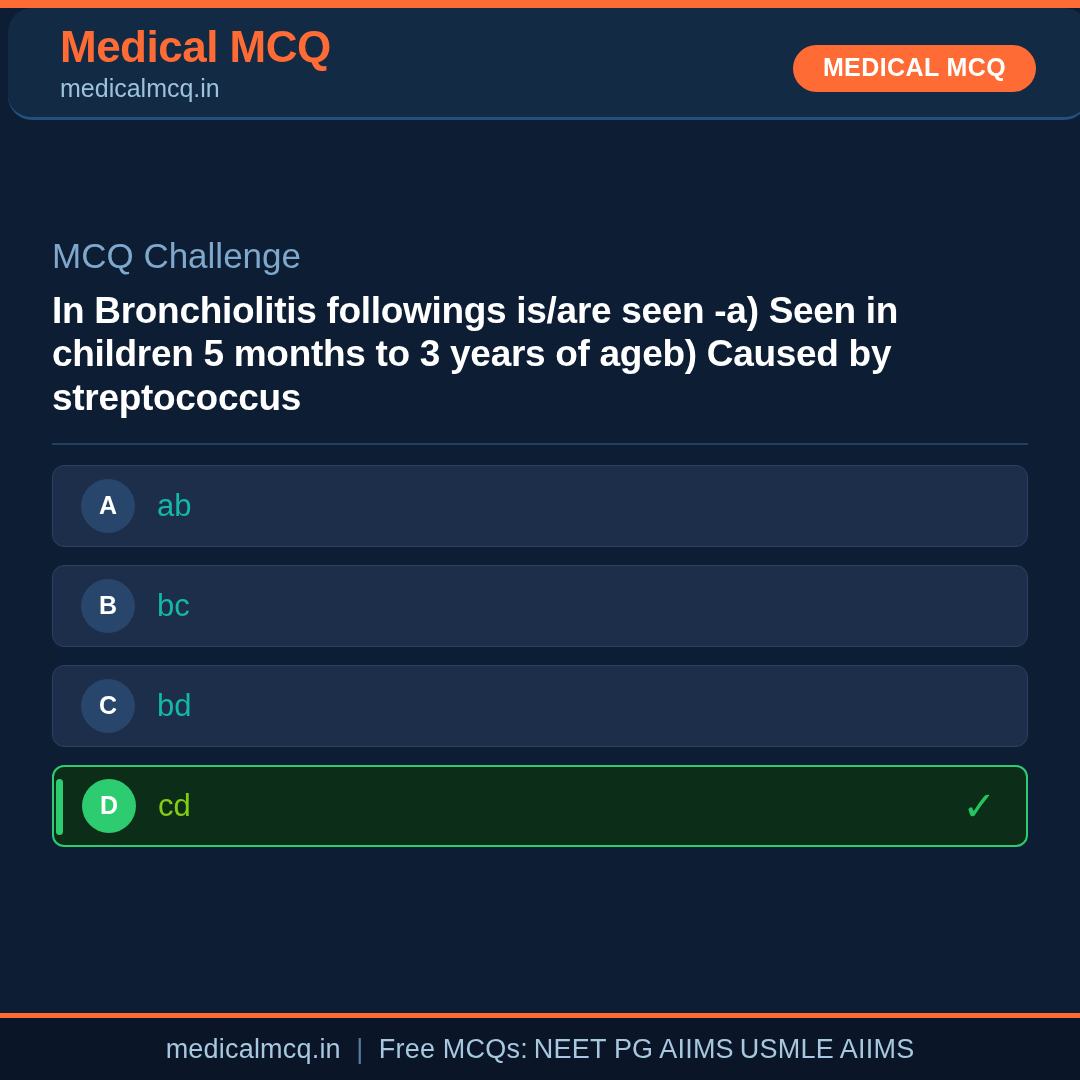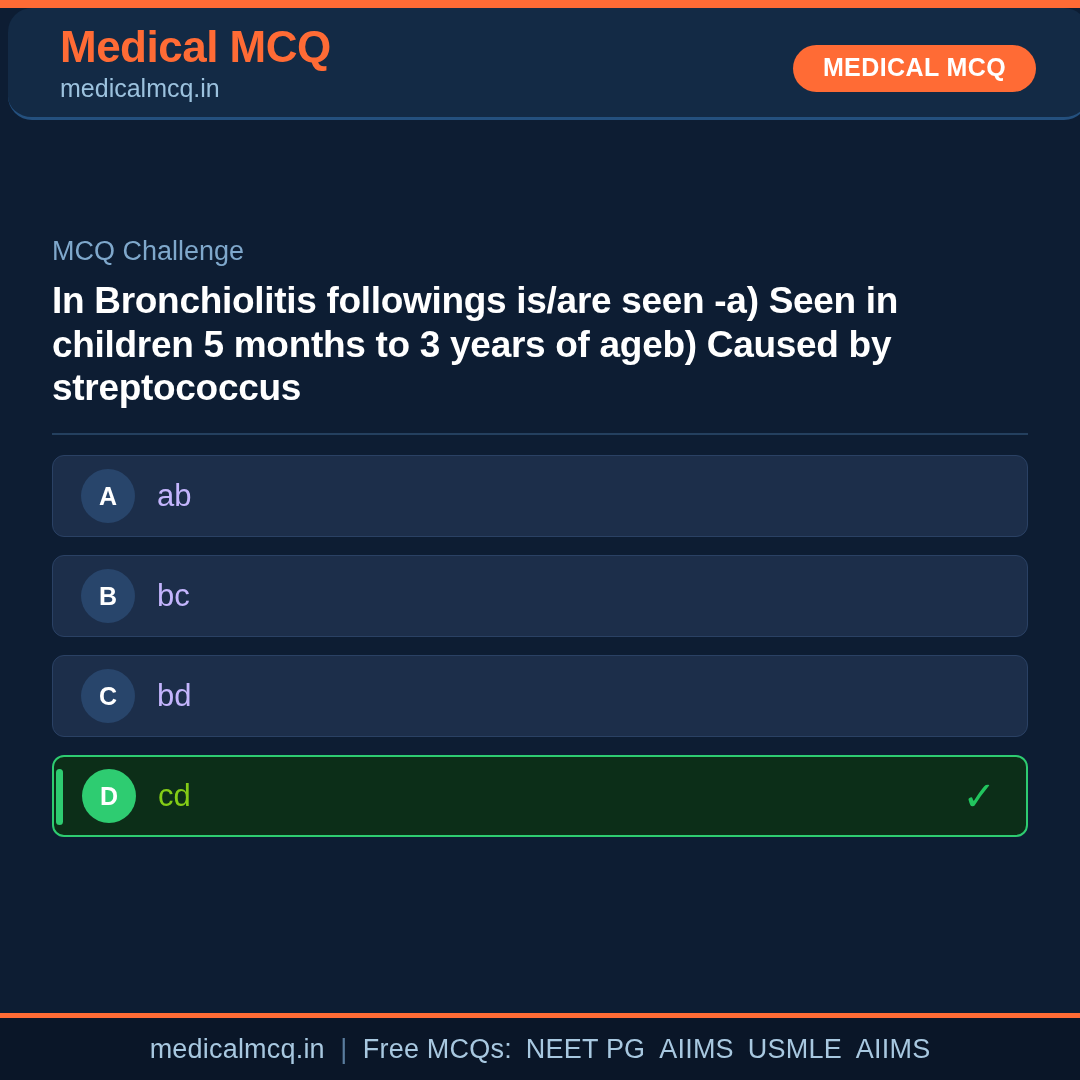--- a/index.html
+++ b/index.html
@@ -70,21 +70,21 @@
   
   .content {
     position: absolute;
     top: 123px; left: 0;
     width: 1080px;
     height: 890px;
     box-sizing: border-box;
     padding: 112px 52px 0 52px;
   }
   .eyebrow {
-    font-size: 27px;
+    font-size: 35px;
     color: #7FA8CC;
     margin-bottom: 12px;
     line-height: 1.2;
   }
   .question {
     font-size: 37px;
     font-weight: bold;
     color: #FFFFFF;
     line-height: 1.17;
     letter-spacing: -0.3px;
@@ -122,21 +122,21 @@
     color: #FFFFFF;
     font-size: 25px;
     font-weight: bold;
     display: flex;
     align-items: center;
     justify-content: center;
     margin-left: 28px;
   }
   .option .opt-text {
     font-size: 31px;
-    color: #c4b5fd;
+    color: #14b8a6;
     margin-left: 22px;
     line-height: 1.1;
   }
 
   
   .option.correct {
     background: #0C2E18;
     border: 2px solid #2ECC71;
   }
   .option.correct .accent-bar {
@@ -178,21 +178,21 @@
     align-items: center;
     justify-content: center;
   }
   .footer-text {
     font-size: 27px;
     color: #A8C8E0;
     letter-spacing: 0.2px;
     white-space: pre;
   }
   .footer-sep { color: #5A7C9E; }
-  .footer-exam { margin-left: 14px; }
+  .footer-exam { margin-left: 6px; }
 </style>
 </head>
 <body>
 
 <div class="top-accent"></div>
 
 <div class="header">
   <div class="brand">
     <div class="brand-title">Medical MCQ</div>
     <div class="brand-sub">medicalmcq.in</div>

